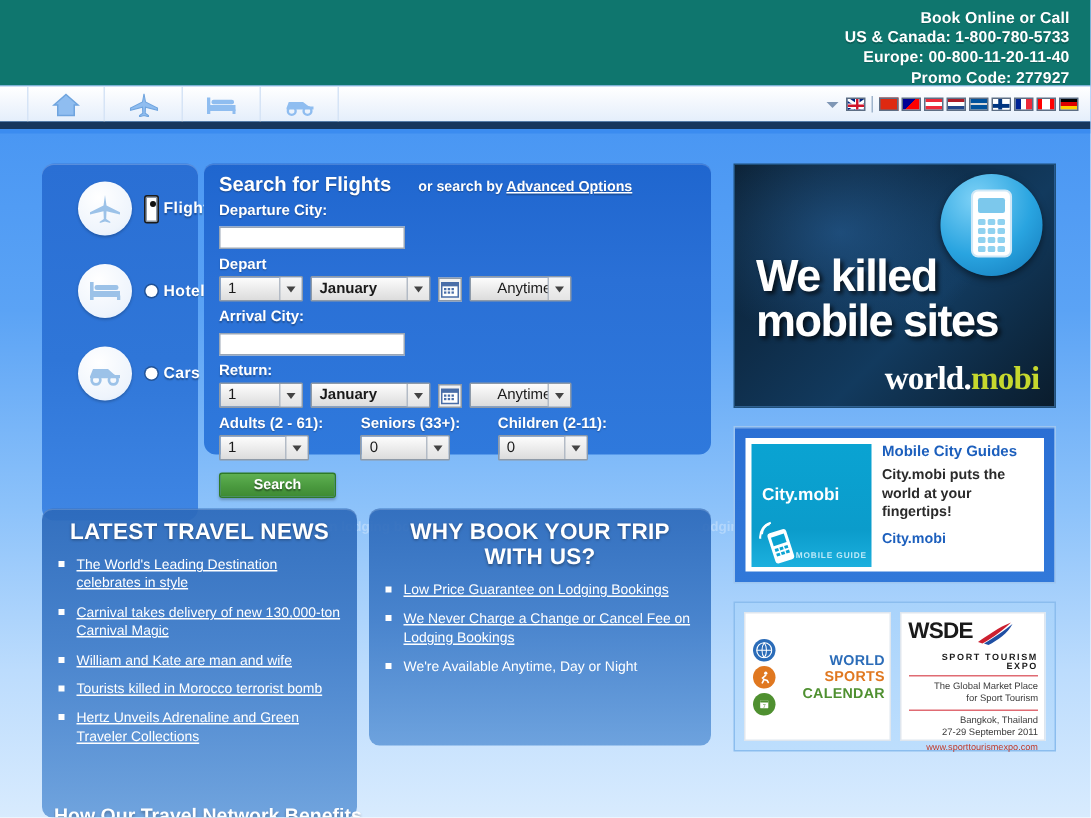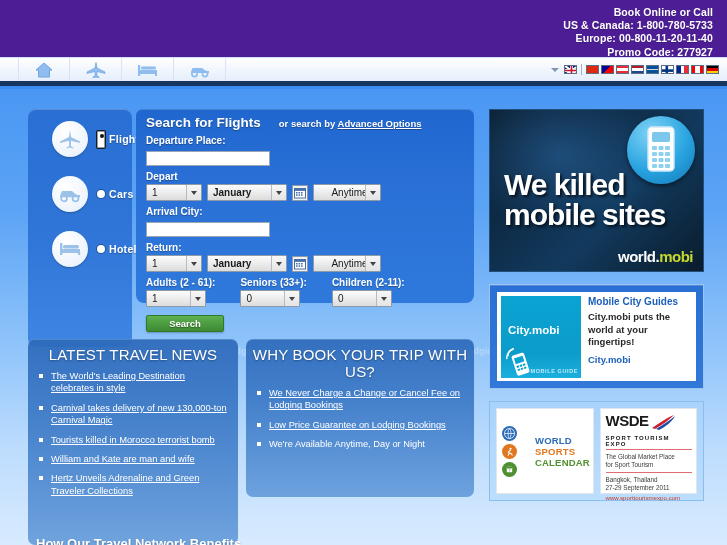--- a/index.html
+++ b/index.html
@@ -7,21 +7,21 @@
   body {
     width:727px; height:545px; overflow:hidden;
     font-family:"Liberation Sans", sans-serif;
     background:linear-gradient(180deg,#3d8ef2 0%, #5ba3f5 38%, #8cc2fa 62%, #bcdcfd 82%, #d8ebfe 100%);
     position:relative;
   }
 
   
   .top-bar{
     position:absolute; left:0; top:0; width:727px; height:57px;
-    background:#4c1d95;
+    background:#0f766e;
   }
   .contact{
     position:absolute; right:14px; top:6px;
     text-align:right; color:#ffffff; font-weight:bold; font-size:10.5px; line-height:13.2px;
     text-shadow:0 1px 0 rgba(0,0,0,.18);
     letter-spacing:.1px;
   }
   .contact div{ white-space:nowrap; }
 
   
@@ -147,21 +147,21 @@
   .ad-main .glow{
     position:absolute; left:-30px; top:-30px; width:200px;height:150px;
     background:radial-gradient(ellipse at center,rgba(60,140,220,.35) 0%,rgba(0,0,0,0) 70%);
   }
   .ad-main .l1,.ad-main .l2{
     position:absolute; color:#ffffff; font-weight:bold; letter-spacing:-1px;
     text-shadow:2px 2px 3px rgba(0,0,0,.7);
   }
   .ad-main .l1{ left:14px; top:58px; font-size:30px; }
   .ad-main .l2{ left:14px; top:88px; font-size:30px; }
-  .ad-main .brand{ position:absolute; right:10px; bottom:6px; font-size:15px; font-weight:bold; letter-spacing:-.5px; }
+  .ad-main .brand{ position:absolute; right:10px; bottom:6px; font-size:22px; font-weight:bold; letter-spacing:-.5px;font-family:Liberation Serif, serif; }
   .ad-main .brand .w{ color:#ffffff; }
   .ad-main .brand .m{ color:#c6d82e; }
   .phone-badge{
     position:absolute; right:8px; top:6px; width:68px;height:68px;border-radius:50%;
     background:radial-gradient(circle at 35% 25%,#7fd2f7 0%,#29a4e0 55%,#1277b8 100%);
     box-shadow:0 2px 5px rgba(0,0,0,.5);
   }
 
   
   .guides{
@@ -181,21 +181,21 @@
   .guide-title{ color:#1c5fbd; font-size:10px; font-weight:bold; }
   .guide-body{ color:#2a2a2a; font-size:9.5px; font-weight:bold; line-height:12.5px; margin-top:4px; }
   .guide-link{ color:#1c5fbd; font-size:9.5px; font-weight:bold; margin-top:5px; }
 
   
   .sponsors{
     position:absolute; left:489px; top:312px; width:215px; height:100px;
     background:linear-gradient(180deg,#a9d3fb 0%,#bddefd 100%);
     border:1px solid #8bbdee; padding:6px; display:flex; gap:6px;
   }
-  .sp-card{ background:#fff; border:1px solid #dfe6ee; flex:1; position:relative; }
+  .sp-card{ background:#fff; border:1px solid #dfe6ee; flex:1; position:relative;text-align:right; }
   .wsc{ display:flex; align-items:center; height:100%; padding-left:5px; }
   .wsc-icons{ display:flex; flex-direction:column; gap:3px; }
   .wsc-ic{ width:15px;height:15px;border-radius:50%; display:flex;align-items:center;justify-content:center; }
   .wsc-words{ margin-left:18px; font-size:9.5px; font-weight:bold; line-height:11px; letter-spacing:.2px; }
   .wsc-words .w1{ color:#2b6cb8; }
   .wsc-words .w2{ color:#e07820; }
   .wsc-words .w3{ color:#4f9030; }
   .wsde{ padding:5px 4px 3px 5px; }
   .wsde-top{ display:flex; align-items:flex-start; }
   .wsde-name{ font-size:15px; font-weight:bold; color:#1a1a1a; letter-spacing:-.5px; line-height:14px; }
@@ -209,21 +209,21 @@
   
   .panel{
     position:absolute;
     background:linear-gradient(180deg,rgba(44,105,186,.92) 0%,rgba(58,120,198,.88) 45%,rgba(86,146,214,.80) 100%);
     border-radius:7px;
     box-shadow:inset 0 1px 0 rgba(255,255,255,.18);
   }
   .panel-news{ left:28px; top:250px; width:210px; height:206px; }
   .panel-why{ left:246px; top:250px; width:228px; height:158px; }
   .panel h2{
-    margin:0; padding:7px 6px 0 6px; color:#ffffff; font-weight:normal;
+    margin:0; padding:7px 6px 0 6px; color:#ffffff; font-weight:bold;
     font-size:15px; text-align:center; letter-spacing:.2px;
     text-shadow:0 1px 2px rgba(0,0,0,.35);
   }
   .panel-news h2{ text-align:center; }
   ul.list{ list-style:none; margin:7px 0 0 0; padding:0 8px 0 10px; }
   ul.list li{
     position:relative; padding-left:13px; margin-bottom:7px;
     color:#ffffff; font-size:9.3px; line-height:12.4px;
   }
   ul.list li:before{
@@ -333,53 +333,53 @@
       <span class="picker-circle">
         <svg width="22" height="20" viewBox="0 0 22 20">
             <path d="M11 1 L12 8 L21 12.5 V14 L12 11.8 L11.8 17 L14.5 18.8 V19.6 L11 18.6 L7.5 19.6 V18.8 L10.2 17 L10 11.8 L1 14 V12.5 L10 8 Z" fill="#9cc2e8"></path>
           </svg>
       </span>
       <span class="radio sel"></span>
       <span class="picker-label">Flights</span>
     </div>
     <div class="picker-row">
       <span class="picker-circle">
-        <svg width="26" height="18" viewBox="0 0 26 18">
-            <path d="M3 11 L5 6 H15 L19.5 10 H23 V12.2 H3 Z" fill="#9cc2e8"></path>
-            <circle cx="7" cy="13.4" r="2.9" fill="none" stroke="#9cc2e8" stroke-width="1.8"></circle>
-            <circle cx="18.5" cy="13.4" r="2.9" fill="none" stroke="#9cc2e8" stroke-width="1.8"></circle>
-          </svg>
-      </span>
-      <span class="radio"></span>
-      <span class="picker-label">Cars</span>
-    </div>
-    <div class="picker-row">
-      <span class="picker-circle">
         <svg width="24" height="18" viewBox="0 0 24 18">
             <rect x="2" y="3" width="2.4" height="12" fill="#9cc2e8"></rect>
             <rect x="4" y="9" width="18" height="4" fill="#9cc2e8"></rect>
             <rect x="5" y="5" width="16" height="3.4" rx="1.6" fill="#9cc2e8"></rect>
             <rect x="20" y="12" width="2.2" height="3" fill="#9cc2e8"></rect>
           </svg>
       </span>
       <span class="radio"></span>
       <span class="picker-label">Hotels</span>
     </div>
+    <div class="picker-row">
+      <span class="picker-circle">
+        <svg width="26" height="18" viewBox="0 0 26 18">
+            <path d="M3 11 L5 6 H15 L19.5 10 H23 V12.2 H3 Z" fill="#9cc2e8"></path>
+            <circle cx="7" cy="13.4" r="2.9" fill="none" stroke="#9cc2e8" stroke-width="1.8"></circle>
+            <circle cx="18.5" cy="13.4" r="2.9" fill="none" stroke="#9cc2e8" stroke-width="1.8"></circle>
+          </svg>
+      </span>
+      <span class="radio"></span>
+      <span class="picker-label">Cars</span>
+    </div>
   </div>
 
   <div class="searchbox">
     <div class="sb-head">
       <span class="sb-title">Search for Flights</span>
       <span class="sb-alt">
         <span>or search by</span>
         <a href="#">Advanced Options</a>
       </span>
     </div>
 
-    <div class="fld-label">Departure Place:</div>
+    <div class="fld-label">Departure City:</div>
     <input class="txtin" type="text" value="" placeholder="" style="">
 
     <div class="fld-label">Depart</div>
     <div class="row">
       <div class="sel w-day">
         <span>1</span>
         <span class="arr">
             <i></i>
           </span>
       </div>
@@ -596,29 +596,29 @@
         <div class="wsde-url">www.sporttourismexpo.com</div>
       </div>
     </div>
   </div>
 
   <div class="panel panel-news">
     <h2>LATEST TRAVEL NEWS</h2>
     <ul class="list">
       <li><a href="#">The World's Leading Destination celebrates in style</a></li>
       <li><a href="#">Carnival takes delivery of new 130,000-ton Carnival Magic</a></li>
+      <li><a href="#">William and Kate are man and wife</a></li>
       <li><a href="#">Tourists killed in Morocco terrorist bomb</a></li>
-      <li><a href="#">William and Kate are man and wife</a></li>
       <li><a href="#">Hertz Unveils Adrenaline and Green Traveler Collections</a></li>
     </ul>
   </div>
 
   <div class="panel panel-why">
     <h2>WHY BOOK YOUR TRIP WITH US?</h2>
     <ul class="list why-list">
+      <li><a href="#">Low Price Guarantee on Lodging Bookings</a></li>
       <li><a href="#">We Never Charge a Change or Cancel Fee on Lodging Bookings</a></li>
-      <li><a href="#">Low Price Guarantee on Lodging Bookings</a></li>
       <li><span>We're Available Anytime, Day or Night</span></li>
     </ul>
   </div>
 
 </div>
 <div class="cut-head">How Our Travel Network Benefits Travellers</div>
 
 </body></html>

